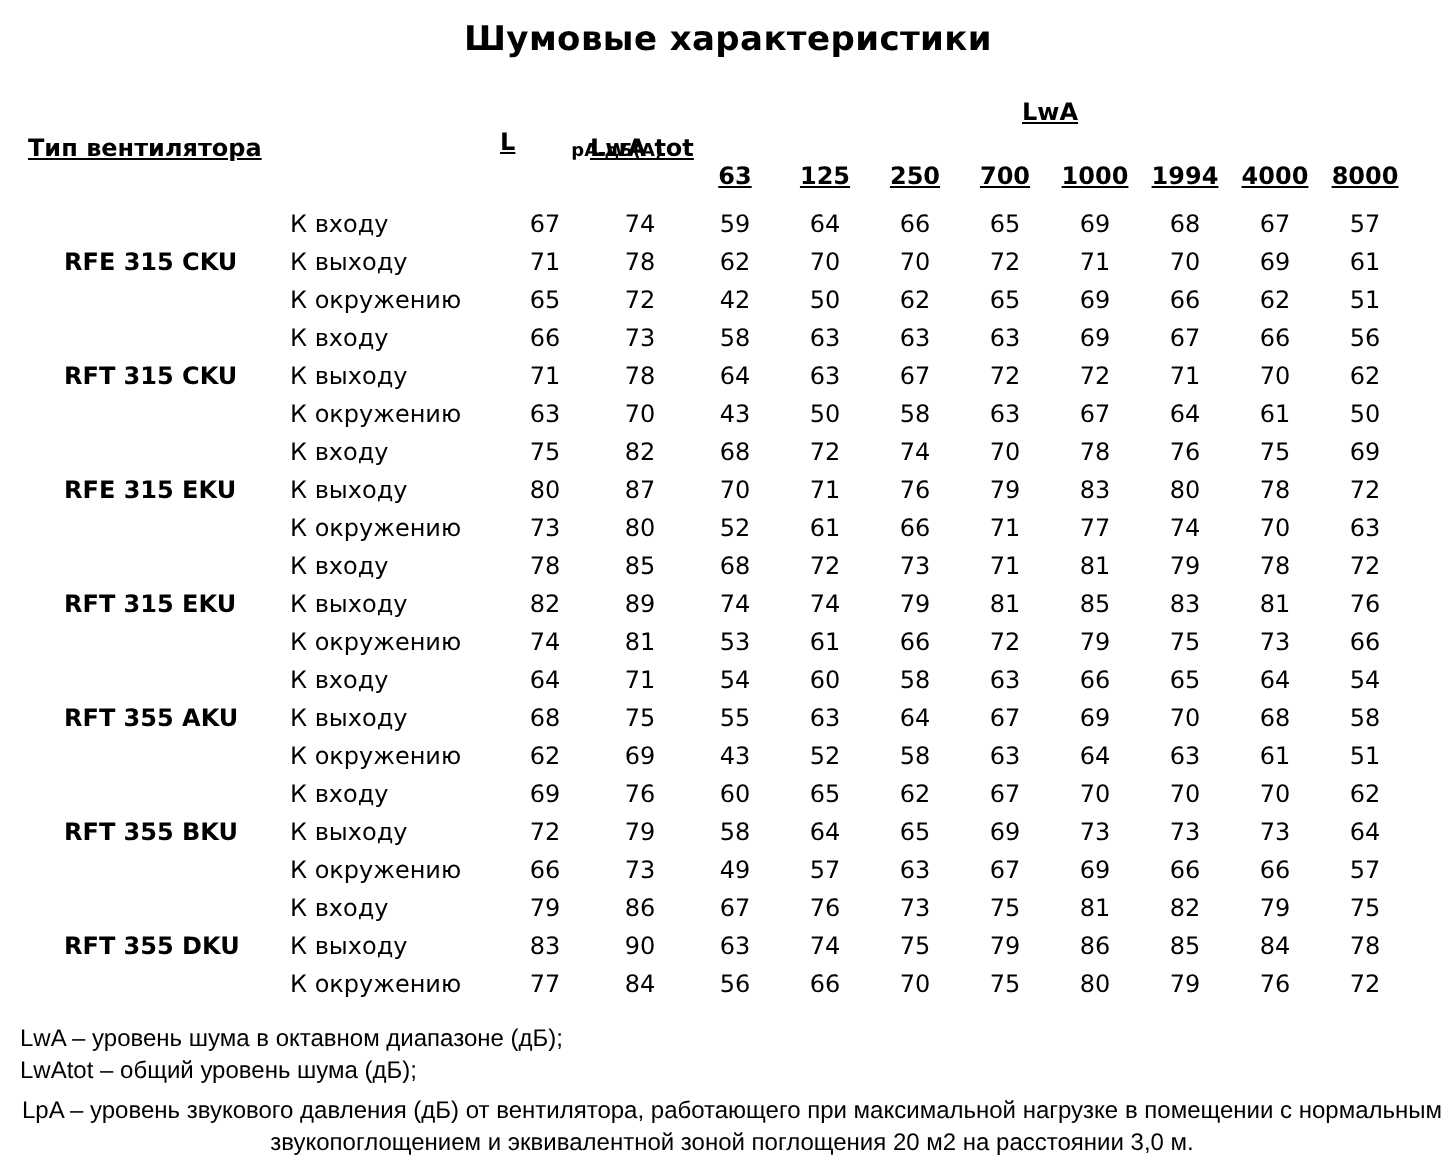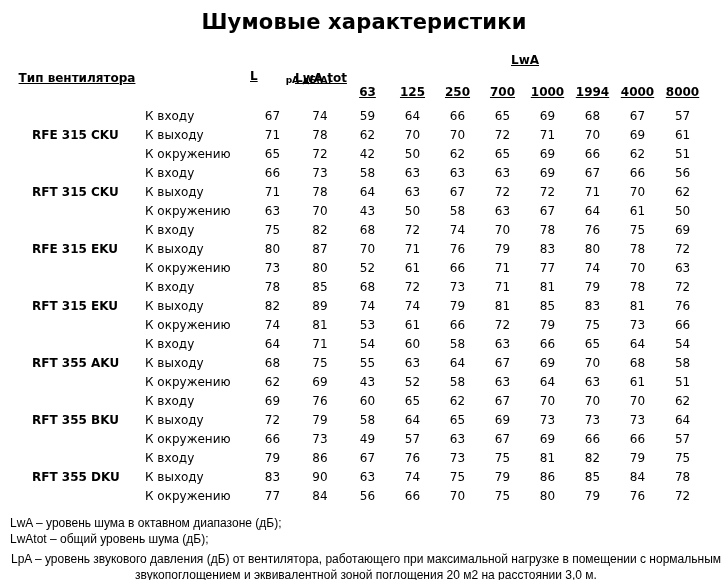--- a/index.html
+++ b/index.html
@@ -7,21 +7,21 @@
   body {
     width: 728px;
     height: 580px;
     background: #ffffff;
     color: #000000;
     font-family: "DejaVu Sans", sans-serif;
     overflow: hidden;
   }
   .page { width: 728px; height: 580px; position: relative; }
   .title {
-    font-size: 21px;
+    font-size: 17px;
     font-weight: bold;
     text-align: center;
     margin: 0;
     padding-top: 10px;
     letter-spacing: 0.2px;
   }
   table.noise-table {
     border-collapse: collapse;
     table-layout: fixed;
     width: 691px;
@@ -29,21 +29,21 @@
   }
   .noise-table th, .noise-table td {
     padding: 0;
     font-size: 12px;
     white-space: nowrap;
     overflow: visible;
   }
   .noise-table thead th { font-weight: bold; text-decoration: underline; }
   .noise-table .lwa-group { text-align: center; height: 18px; vertical-align: bottom; }
   .noise-table .main-head th { height: 18px; vertical-align: bottom; }
-  .noise-table .fan-head { text-align: center; }
+  .noise-table .fan-head { text-align: left; }
   .noise-table .lpa-head { text-align: center; font-size: 12px; }
   .noise-table .lpa-head sub { font-size: 9px; font-weight: bold; padding-left: 28px; }
   .noise-table .lwatot-head { text-align: center; }
   .noise-table .freq-head th { text-align: center; height: 18px; vertical-align: bottom; padding-bottom: 7px; }
   .noise-table tbody td { height: 19px; vertical-align: middle; }
   .noise-table td.fan { font-weight: bold; text-align: left; padding-left: 18px; }
   .noise-table td.rowlabel { text-align: left; padding-left: 5px; }
   .noise-table td.num { text-align: center; }
   .footnotes {
     margin: 10px 0 0 10px;

